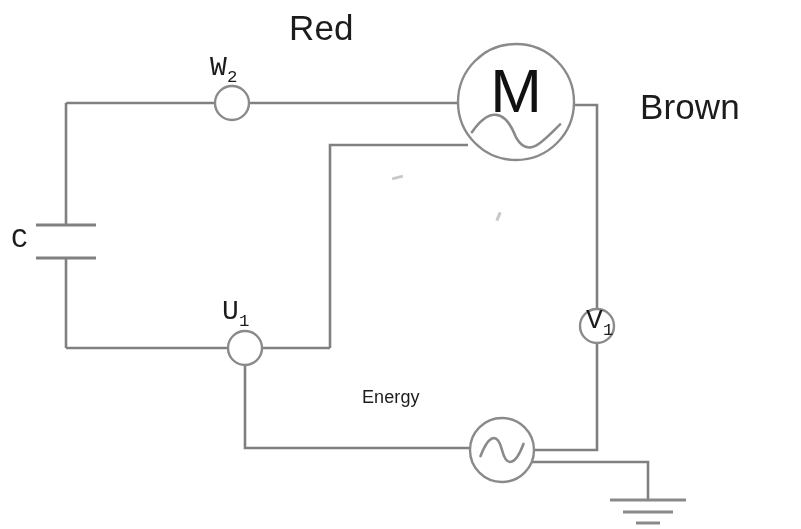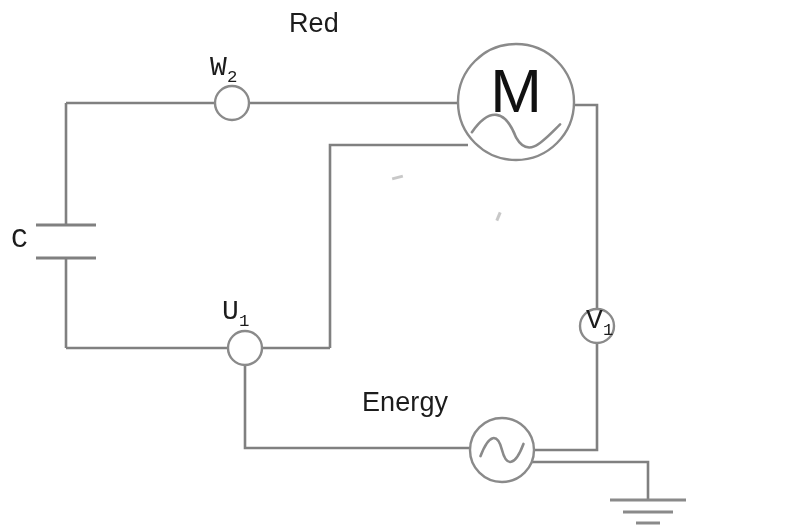--- a/index.html
+++ b/index.html
@@ -68,23 +68,23 @@
     dominant-baseline: alphabetic;
   }
   .lbl {
     position: absolute;
     color: #1c1c1c;
     font-family: "Liberation Sans", sans-serif;
     white-space: pre;
     line-height: 1.12;
     letter-spacing: 0.1px;
   }
-  .lbl-wire-color { font-size: 27px; }
+  .lbl-wire-color { font-size: 35px; }
   .lbl-terminal   { font-size: 28px; font-family: Liberation Mono, monospace; }
-  .lbl-source     { font-size: 27px; }
+  .lbl-source     { font-size: 18px; }
   .lbl-earth      { font-size: 27px; }
   .sub {
     font-size: 0.62em;
     vertical-align: sub;
     letter-spacing: 0;
   }
   .speck {
     position: absolute;
     background: #9a9a9a;
     opacity: .55;
@@ -136,20 +136,21 @@
     <g>
       <line class="ground-bar" x1="610" x2="686" y1="500" y2="500"></line>
       <line class="ground-bar" x1="623" x2="673" y1="512" y2="512"></line>
       <line class="ground-bar" x1="636" x2="660" y1="523" y2="523"></line>
     </g>
 
   </svg>
 
   <div class="lbl lbl-wire-color" style="left: 289px; top: 8px;">Red</div>
 
+  <div class="lbl lbl-wire-color" style="left: 640px; top: 87px;">Brown</div>
 
   <div class="lbl lbl-source" style="left: 362px; top: 387px;">Energy</div>
 
 
   <div class="lbl lbl-terminal" style="left: 11px; top: 224px;">C</div>
 
   <div class="lbl lbl-terminal" style="left: 210px; top: 52px;"><span>W</span><span class="sub">2</span></div>
 
   <div class="lbl lbl-terminal" style="left: 222px; top: 296px;"><span>U</span><span class="sub">1</span></div>
 

